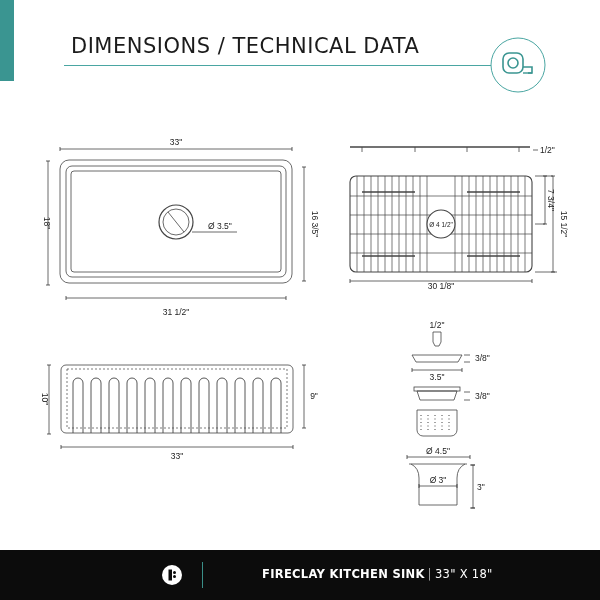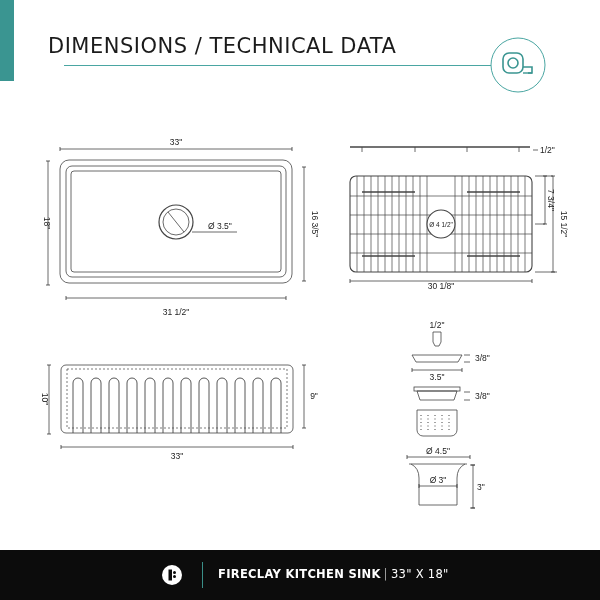--- a/index.html
+++ b/index.html
@@ -1,30 +1,30 @@
 <!DOCTYPE html>
 <html><head>
 <meta charset="utf-8">
 <style>
   html, body { margin:0; padding:0; }
   body { width:600px; height:600px; position:relative; background:#ffffff; overflow:hidden;
          font-family:"Liberation Sans", sans-serif; color:#222; }
   .teal-bar { position:absolute; left:0; top:0; width:14px; height:81px; background:#3a9591; }
-  .title { position:absolute; left:48px; top:34px; font-size:21px; font-weight:400; letter-spacing:0.5px;
+  .title { position:absolute; left:71px; top:34px; font-size:21px; font-weight:400; letter-spacing:0.5px;
            color:#1b1b1b; font-family:"DejaVu Sans", sans-serif; }
   .title-rule { position:absolute; left:64px; top:65px; width:428px; height:1px; background:#4aa6a2; }
   .tape-icon { position:absolute; left:490px; top:37px; width:56px; height:56px; }
   .diagram { position:absolute; left:0; top:0; }
   .dim { font-family:"Liberation Sans", sans-serif; font-size:8.5px; fill:#222; }
   .footer { position:absolute; left:0; top:550px; width:600px; height:50px; background:#0c0c0c; }
   .footer-logo { position:absolute; left:162px; top:565px; width:20px; height:20px; }
   .footer-divider { position:absolute; left:202px; top:562px; width:1px; height:26px; background:#3a8f88; }
   .footer-text { position:absolute; left:218px; top:567px; font-size:11.5px; color:#fff; letter-spacing:0.3px;
                  font-family:"DejaVu Sans", sans-serif; white-space:nowrap; }
-  .footer-text b { font-weight:700; }
+  .footer-text b { font-weight:700;margin-left:44px; }
   .footer-text .sep { font-weight:300; margin:0 3px; }
   .footer-text .size { font-weight:400; }
 </style>
 </head>
 <body>
 
 <div class="teal-bar"></div>
 <div class="title">DIMENSIONS / TECHNICAL DATA</div>
 <div class="title-rule"></div>
 

